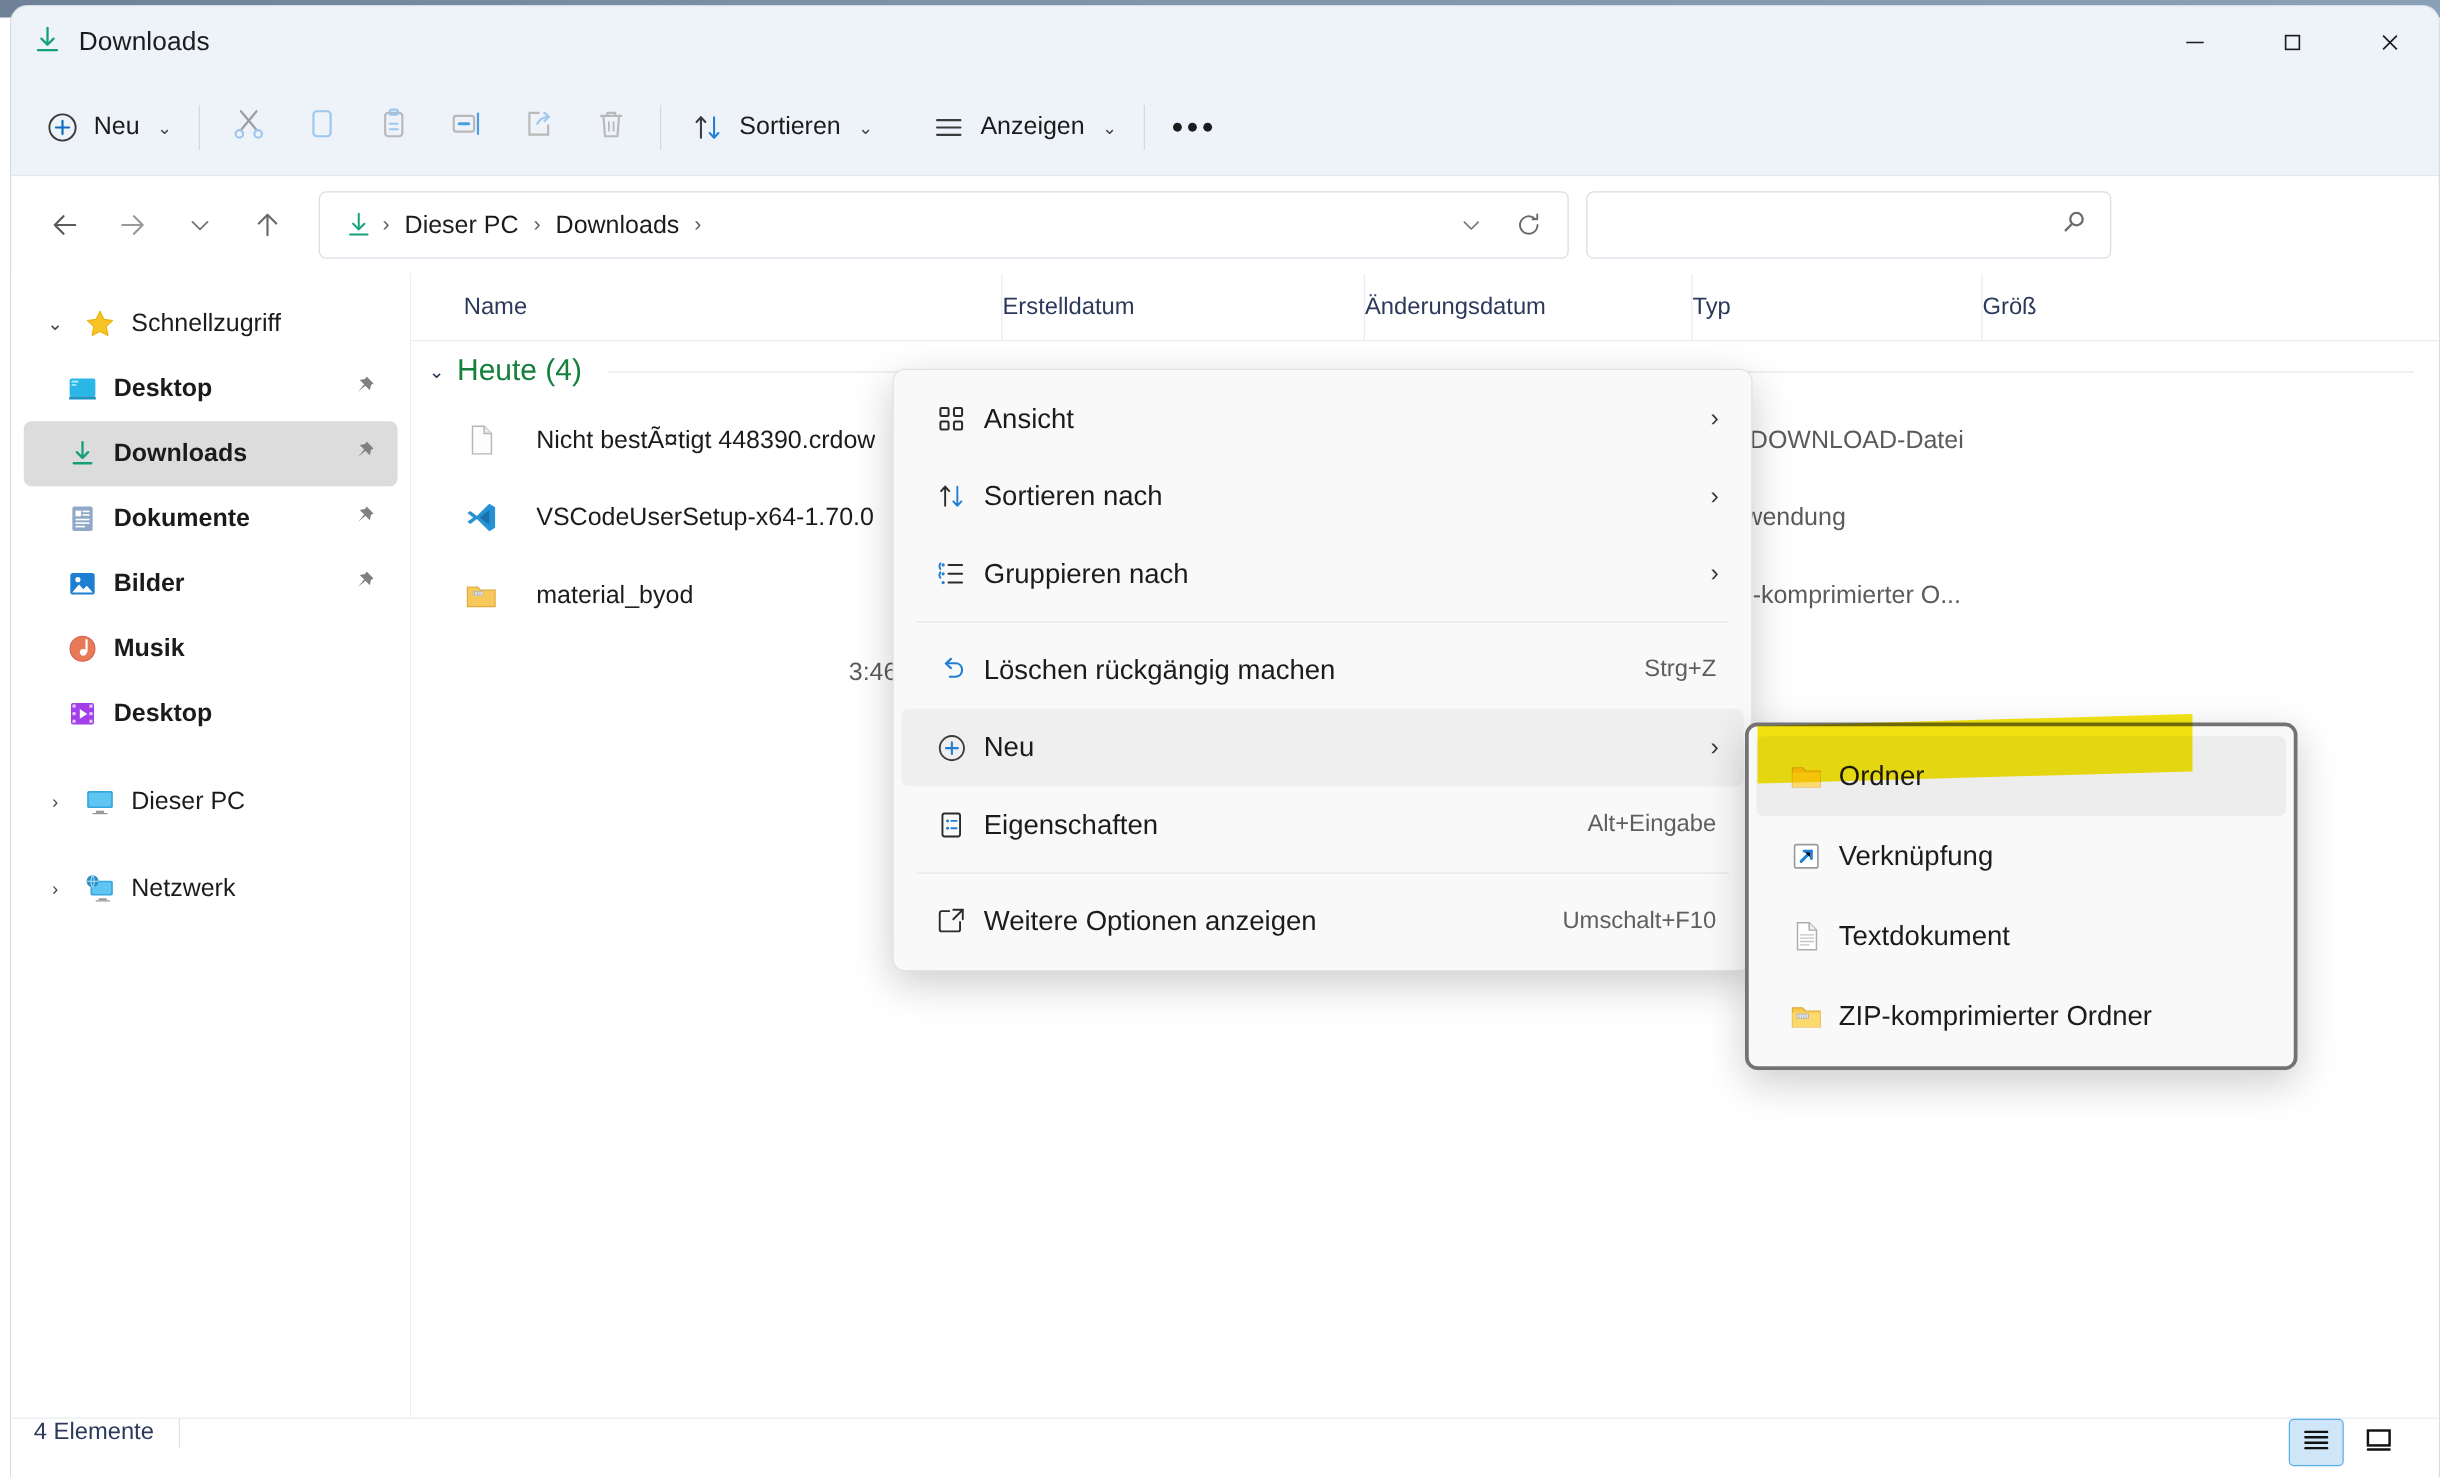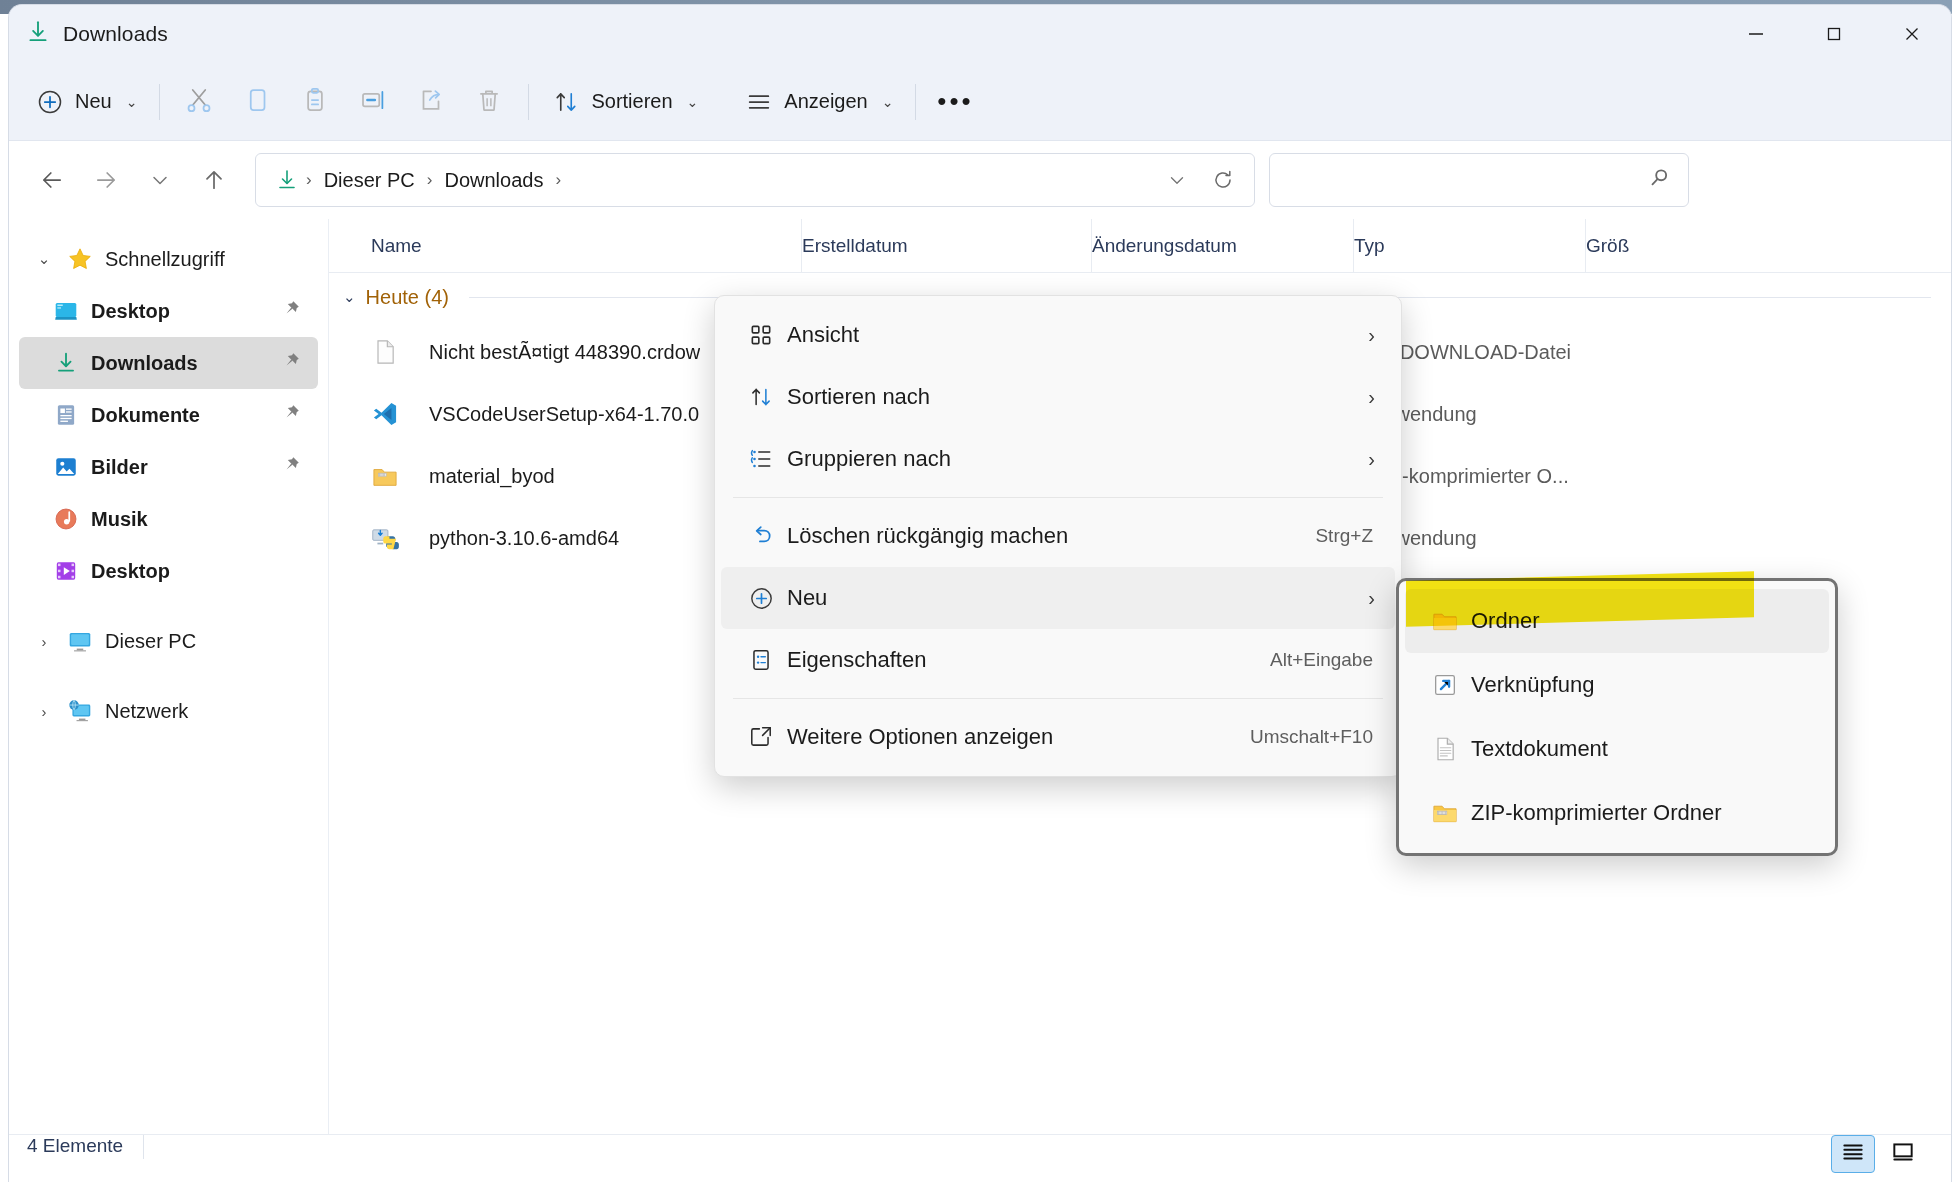--- a/index.html
+++ b/index.html
@@ -157,21 +157,21 @@
   .col-size { width: 120px; }
   .sortmark {
     position: absolute; left: 0; right: 0; top: -16px; text-align: center;
     color: #2b3a5a; font-size: 15px;
   }
 
   .grouphdr {
     display: flex; align-items: center; height: 48px; padding-left: 14px; gap: 10px;
   }
   .grouphdr .gchev { color: #2b3a5a; font-size: 15px; }
-  .grouphdr .gtext { color: #a16207; font-size: 20px; }
+  .grouphdr .gtext { color: #15803d; font-size: 24px; }
   .grouphdr .gline { flex: 1; height: 1px; background: #e2e6ee; margin-left: 10px; margin-right: 20px; }
 
   .filerow {
     display: flex; align-items: center; height: 62px; padding-left: 42px;
   }
   .cell { font-size: 20px; color: #1b1b1b; display: flex; align-items: center; height: 100%; }
   .cell.name { width: 430px; gap: 30px; }
   .cell.muted { color: #5b5b5b; }
   .cell-created { width: 290px; padding-left: 18px; }
   .cell-modified { width: 262px; padding-left: 18px; }
@@ -656,32 +656,20 @@
             </span>
             <span class="fname">material_byod</span>
           </div>
           <div class="cell muted cell-created"></div>
           <div class="cell muted cell-modified">4:06 PM</div>
           <div class="cell muted cell-type">ZIP-komprimierter O...</div>
           <div class="cell muted cell-size"></div>
         </div>
 
         <div class="filerow">
-          <div class="cell name">
-            <span>
-              <svg class="mini-icon" viewBox="0 0 24 24">
-                <rect x="1.5" y="5" width="13" height="9" rx="1" fill="#cfdbe6" stroke="#9fb2c4" stroke-width=".8"></rect>
-                <path d="M8 5.5v4M6.5 8l1.5 1.7L9.5 8" stroke="#1a7fd4" stroke-width="1.2" stroke-linecap="round" stroke-linejoin="round"></path>
-                <path d="M5.5 16h5v1.5h-5z" fill="#9fb2c4"></path>
-                <path d="M13 12.5c0-1.2.9-2 2.1-2h3.6c1.2 0 2.1.8 2.1 2v2.1h-4.2v.8h5.4c1.1 0 1.9.9 1.9 2v2.2c0 1.2-.8 2-1.9 2h-3.4v-2.2h-5.6z" fill="#3673a5"></path>
-                <path d="M19.2 21.6h-3.5c-1.2 0-2.1-.8-2.1-2v-2.1h4.3v-.8h-5.5c-1.1 0-1.9-.9-1.9-2v-2.2c0-1.1.8-2 1.9-2h3.4v2.2h5.6z" fill="#ffd845" transform="translate(0,0)"></path>
-              </svg>
-            </span>
-            <span class="fname">python-3.10.6-amd64</span>
-          </div>
           <div class="cell muted cell-created"></div>
           <div class="cell muted cell-modified">3:46 PM</div>
           <div class="cell muted cell-type">Anwendung</div>
           <div class="cell muted cell-size"></div>
         </div>
 
         <div class="hscroll">
           <div class="hthumb"></div>
         </div>
       </div>

